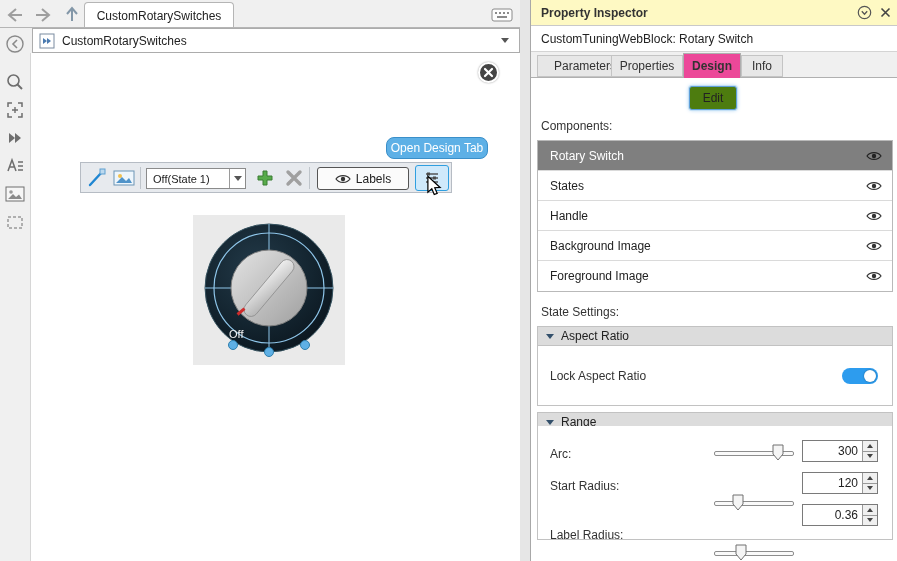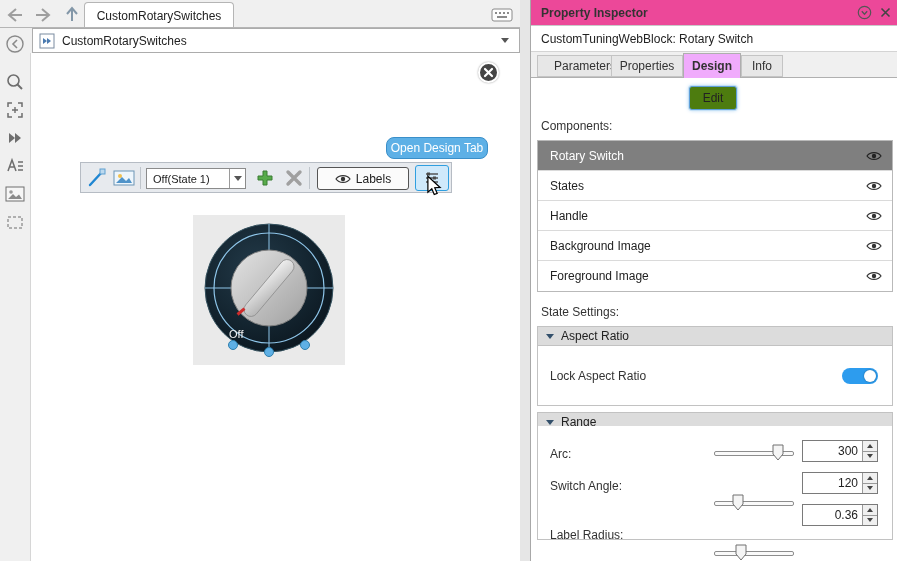--- a/index.html
+++ b/index.html
@@ -28,27 +28,27 @@
   .design-toolbar { background:#e7eaee; border:1px solid #b6bcc4; }
   .tb-sep { background:#bfc5cb; }
   .tb-dropdown { background:#fff; border:1px solid #8b8b8b; display:flex; align-items:center; font-size:11px; }
   .tb-dropdown .dd-text { flex:1; padding-left:6px; white-space:nowrap; overflow:hidden; }
   .tb-dropdown .dd-caret { width:16px; align-self:stretch; border-left:1px solid #9a9a9a; display:flex; align-items:center; justify-content:center; }
   .labels-btn { border:1px solid #555; border-radius:3px; background:#fbfbfb; display:flex; align-items:center; justify-content:center; gap:5px; font-size:12px; }
   .design-btn { background:#cfe9fb; border:1px solid #2f9fe0; border-radius:3px; }
 
   
   .panel { background:#fff; border-left:1px solid #a8a8a8; }
-  .panel-header { background:#ec4899; border-bottom:1px solid #c9c9c9; display:flex; align-items:center; }
+  .panel-header { background:#fef9c3; border-bottom:1px solid #c9c9c9; display:flex; align-items:center; }
   .panel-title { font-weight:bold; padding-left:10px; color:#333; flex:1; }
   .block-heading { border-bottom:1px solid #d4d4d4; display:flex; align-items:center; padding-left:10px; color:#222; }
   .tabbar { background:#f0f0f0; }
   .ptab { position:absolute; display:flex; align-items:center; justify-content:center; font-size:12px;
           background:#e7e7e7; border:1px solid #c4c4c4; color:#333; cursor:pointer; }
-  .ptab.active { background:#f0abfc; font-weight:bold; border-color:#aeaeae; border-bottom:none; z-index:3; }
+  .ptab.active { background:#ec4899; font-weight:bold; border-color:#aeaeae; border-bottom:none; z-index:3; }
   .edit-btn { background:#4d7c0f; border:1px solid #5f9fd8; border-radius:3px; box-shadow:0 0 0 1px #c4e0f6, 0 0 4px #9cc9ee;
               display:flex; align-items:center; justify-content:center; font-size:12px; cursor:pointer; }
   .side-label { color:#333; display:flex; align-items:center; }
   .comp-list { border:1px solid #b9b9b9; background:#fff; }
   .comp-row { height:30px; border-bottom:1px solid #dadada; display:flex; align-items:center; padding:0 10px 0 12px; cursor:pointer; }
   .comp-row:last-child { border-bottom:none; }
   .comp-row.selected { background:#7f7f7f; }
   .comp-row.selected .comp-label { color:#fff; }
   .comp-label { flex:1; font-size:12px; color:#222; }
   .section-hdr { background:#dcdcdc; border:1px solid #c2c2c2; display:flex; align-items:center; gap:7px; padding-left:8px; cursor:pointer; }
@@ -409,21 +409,21 @@
           <span class="spin-btn">
               <span class="caret-up-s"></span>
             </span>
           <span class="spin-btn">
               <span class="caret-down-s"></span>
             </span>
         </span>
       </div>
 
       <div class="abs side-label" style="left:12px;top:52px;height:16px;">
-        <span>Switch Angle:</span>
+        <span>Start Radius:</span>
       </div>
       <div class="abs slider" style="left:176px;top:50px;">
         <span class="track"></span>
         <span class="thumb" style="left: calc(30% - 6px);">
           <svg width="12" height="17">
               <path d="M1 1 H11 V10 L6 16 L1 10 Z" fill="#f5f5f5" stroke="#707070"></path>
             </svg>
         </span>
       </div>
       <div class="abs num-input" style="left:264px;top:46px;width:76px;">

